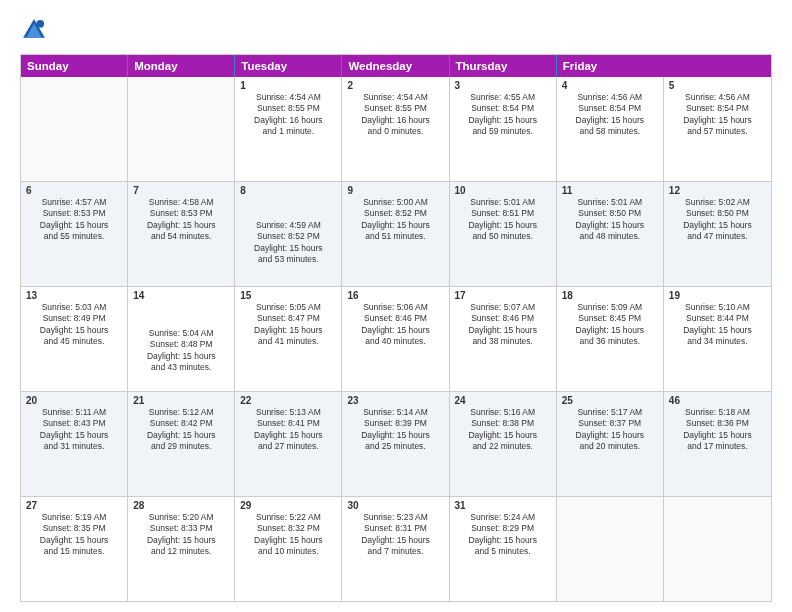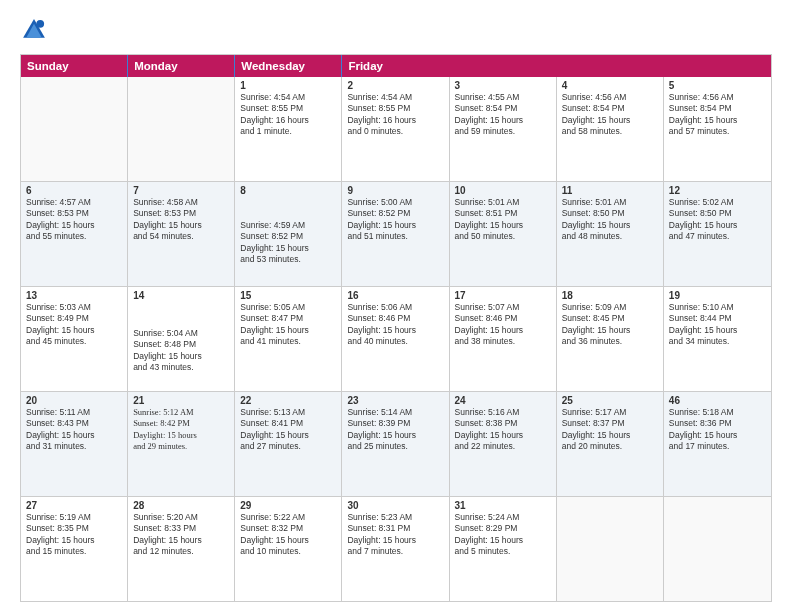--- a/index.html
+++ b/index.html
@@ -61,21 +61,21 @@
     }
     .calendar {
       flex: 1;
       display: flex;
       flex-direction: column;
       border: 1px solid #ccc;
     }
     .cal-header {
       display: grid;
       grid-template-columns: repeat(7, 1fr);
-      background: #be185d;
+      background: #a21caf;
     }
     .cal-header-cell {
       color: #fff;
       font-size: 11.5px;
       font-weight: bold;
       padding: 5px 6px;
       text-align: left;
       border-right: 1px solid #3a7fd4;
     }
     .cal-header-cell:last-child { border-right: none; }
@@ -106,20 +106,21 @@
     .day-num {
       font-size: 10px;
       font-weight: bold;
       display: block;
       margin-bottom: 1px;
     }
     .day-info {
       font-size: 8.5px;
       line-height: 1.35;
       color: #333;
+      text-align: center;
     }
   </style>
 </head>
 <body>
 
 <div class="page">
   <div class="header">
     <div class="logo">
       <svg class="logo-icon" viewBox="0 0 36 36" xmlns="http://www.w3.org/2000/svg">
         <polygon points="18,4 32,28 4,28" fill="#1a5fb4"></polygon>
@@ -134,21 +135,23 @@
     <div class="title-block">
       <div class="main-title"></div>
       <div class="subtitle"></div>
     </div>
   </div>
 
   <div class="calendar">
     <div class="cal-header" id="cal-header">
         <div class="cal-header-cell">Sunday</div>
         <div class="cal-header-cell">Monday</div>
+        <div class="cal-header-cell">Tuesday</div>
         <div class="cal-header-cell">Wednesday</div>
+        <div class="cal-header-cell">Thursday</div>
         <div class="cal-header-cell">Friday</div>
       </div>
     <div class="cal-body" id="cal-body">
         <div class="cal-row">
           <div class="cal-cell empty"></div>
           <div class="cal-cell empty"></div>
           <div class="cal-cell">
             <span class="day-num">1</span>
             <div class="day-info" style="white-space: pre-line;">Sunrise: 4:54 AM
 Sunset: 8:55 PM
@@ -289,21 +292,21 @@
         <div class="cal-row">
           <div class="cal-cell alt">
             <span class="day-num">20</span>
             <div class="day-info" style="white-space: pre-line;">Sunrise: 5:11 AM
 Sunset: 8:43 PM
 Daylight: 15 hours
 and 31 minutes.</div>
           </div>
           <div class="cal-cell alt">
             <span class="day-num">21</span>
-            <div class="day-info" style="white-space: pre-line; font-family: Liberation Serif, serif;">Sunrise: 5:12 AM
+            <div class="day-info" style="white-space: pre-line;">Sunrise: 5:12 AM
 Sunset: 8:42 PM
 Daylight: 15 hours
 and 29 minutes.</div>
           </div>
           <div class="cal-cell alt">
             <span class="day-num">22</span>
             <div class="day-info" style="white-space: pre-line;">Sunrise: 5:13 AM
 Sunset: 8:41 PM
 Daylight: 15 hours
 and 27 minutes.</div>

